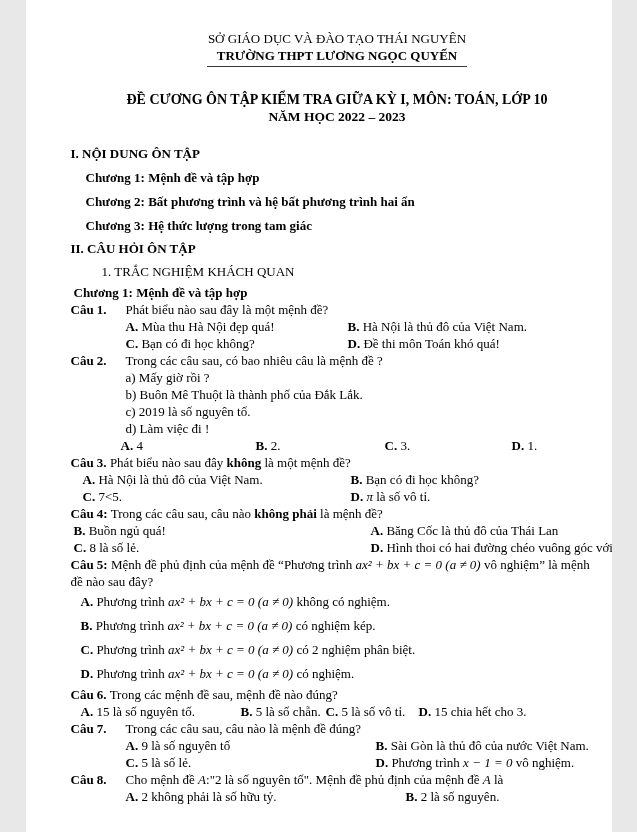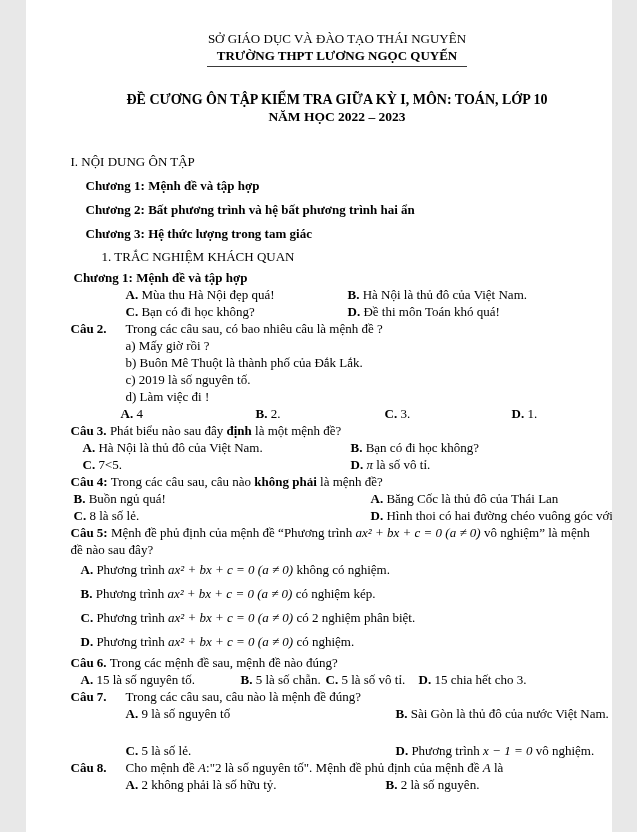--- a/index.html
+++ b/index.html
@@ -9,21 +9,21 @@
     font-family:"Liberation Serif","DejaVu Serif",serif;
     font-size:13px;color:#000;line-height:17px;
     margin:0 auto;overflow:hidden;
   }
   
   .hdr{text-align:center;line-height:17px;}
   .school{font-weight:bold;display:inline-block;border-bottom:1.5px solid #3a3a3a;padding:0 10px 2px 10px;}
   .title{font-weight:bold;font-size:14px;margin-top:24px;}
   .year{font-weight:bold;font-size:13.5px;text-align:center;}
   
-  .h1{font-weight:normal;margin-top:28px;}
+  .h1{font-weight:bold;margin-top:20px;}
   .chap{font-weight:bold;padding-left:15px;margin-top:7px;}
   .h2{font-weight:bold;margin-top:6px;}
   .sub1{font-weight:normal;padding-left:5px;margin-top:6px;margin-left:26px;}
   .chapq{font-weight:bold;padding-left:3px;margin-top:4px;}
   
   .q{margin:0;}
   .qline{}
   .ql{font-weight:bold;}
   .ql.tab{display:inline-block;width:55px;}
   .subitem{padding-left:55px;}
@@ -31,43 +31,45 @@
   .b{font-weight:bold;}
   .m{font-style:italic;}
   .opts{display:grid;}
   .opt{white-space:nowrap;overflow:visible;}
   .oq1{padding-left:55px;grid-template-columns:222px 1fr;}
   .oq2{padding-left:50px;grid-template-columns:117px 111px 109px 1fr;gap:18px;}
   .oq3{padding-left:12px;grid-template-columns:268px 1fr;}
   .oq4{padding-left:3px;grid-template-columns:297px 1fr;}
   .oq5{padding-left:10px;grid-template-columns:1fr;line-height:24px;}
   .oq6{padding-left:10px;grid-template-columns:160px 85px 93px 1fr;}
-  .oq7{padding-left:55px;grid-template-columns:250px 1fr;gap:20px;}
-  .oq8{padding-left:55px;grid-template-columns:260px 1fr;}
+  .oq7{padding-left:55px;grid-template-columns:250px 1fr;}
+  .oq8{padding-left:55px;grid-template-columns:260px 1fr;gap:20px;}
 </style>
 </head>
 <body>
 
 <div class="page">
   <div class="hdr">
     <div>SỞ GIÁO DỤC VÀ ĐÀO TẠO THÁI NGUYÊN</div>
     <div><span class="school">TRƯỜNG THPT LƯƠNG NGỌC QUYẾN</span></div>
     <div class="title">ĐỀ CƯƠNG ÔN TẬP KIỂM TRA GIỮA KỲ I, MÔN: TOÁN, LỚP 10</div>
     <div class="year">NĂM HỌC 2022 – 2023</div>
   </div>
 
   <div class="h1">I. NỘI DUNG ÔN TẬP</div>
   <div class="chap">Chương 1: Mệnh đề và tập hợp</div>
   <div class="chap">Chương 2: Bất phương trình và hệ bất phương trình hai ẩn</div>
   <div class="chap">Chương 3: Hệ thức lượng trong tam giác</div>
+  <div class="h1 h2">II. CÂU HỎI ÔN TẬP</div>
   <div class="sub1">1. TRẮC NGHIỆM KHÁCH QUAN</div>
   <div class="chapq">Chương 1: Mệnh đề và tập hợp</div>
 
   <div id="questions">
       <div class="q">
+        <div class="qline"><span class="ql tab">Câu 1.</span><span>Phát biểu nào sau đây là một mệnh đề?</span></div>
         <div class="opts oq1">
           <div class="opt"><span class="ok">A.</span> <span>Mùa thu Hà Nội đẹp quá!</span></div>
           <div class="opt"><span class="ok">B.</span> <span>Hà Nội là thủ đô của Việt Nam.</span></div>
           <div class="opt"><span class="ok">C.</span> <span>Bạn có đi học không?</span></div>
           <div class="opt"><span class="ok">D.</span> <span>Đề thi môn Toán khó quá!</span></div>
         </div>
       </div>
       <div class="q">
         <div class="qline"><span class="ql tab">Câu 2.</span><span>Trong các câu sau, có bao nhiêu câu là mệnh đề ?</span></div>
         <div class="subitem">a) Mấy giờ rồi ?</div>
@@ -75,21 +77,21 @@
         <div class="subitem">c) 2019 là số nguyên tố.</div>
         <div class="subitem">d) Làm việc đi !</div>
         <div class="opts oq2">
           <div class="opt"><span class="ok">A.</span> <span>4</span></div>
           <div class="opt"><span class="ok">B.</span> <span>2.</span></div>
           <div class="opt"><span class="ok">C.</span> <span>3.</span></div>
           <div class="opt"><span class="ok">D.</span> <span>1.</span></div>
         </div>
       </div>
       <div class="q">
-        <div class="qline"><span class="ql">Câu 3.</span> <span>Phát biểu nào sau đây </span><span class="b">định</span><span> là một mệnh đề?</span></div>
+        <div class="qline"><span class="ql">Câu 3.</span> <span>Phát biểu nào sau đây </span><span class="b">không</span><span> là một mệnh đề?</span></div>
         <div class="opts oq3">
           <div class="opt"><span class="ok">A.</span> <span>Hà Nội là thủ đô của Việt Nam.</span></div>
           <div class="opt"><span class="ok">B.</span> <span>Bạn có đi học không?</span></div>
           <div class="opt"><span class="ok">C.</span> <span>7&lt;5.</span></div>
           <div class="opt"><span class="ok">D.</span> <span class="m">π</span><span> là số vô tỉ.</span></div>
         </div>
       </div>
       <div class="q">
         <div class="qline"><span class="ql">Câu 4:</span> <span>Trong các câu sau, câu nào </span><span class="b">không phải</span><span> là mệnh đề?</span></div>
         <div class="opts oq4">

